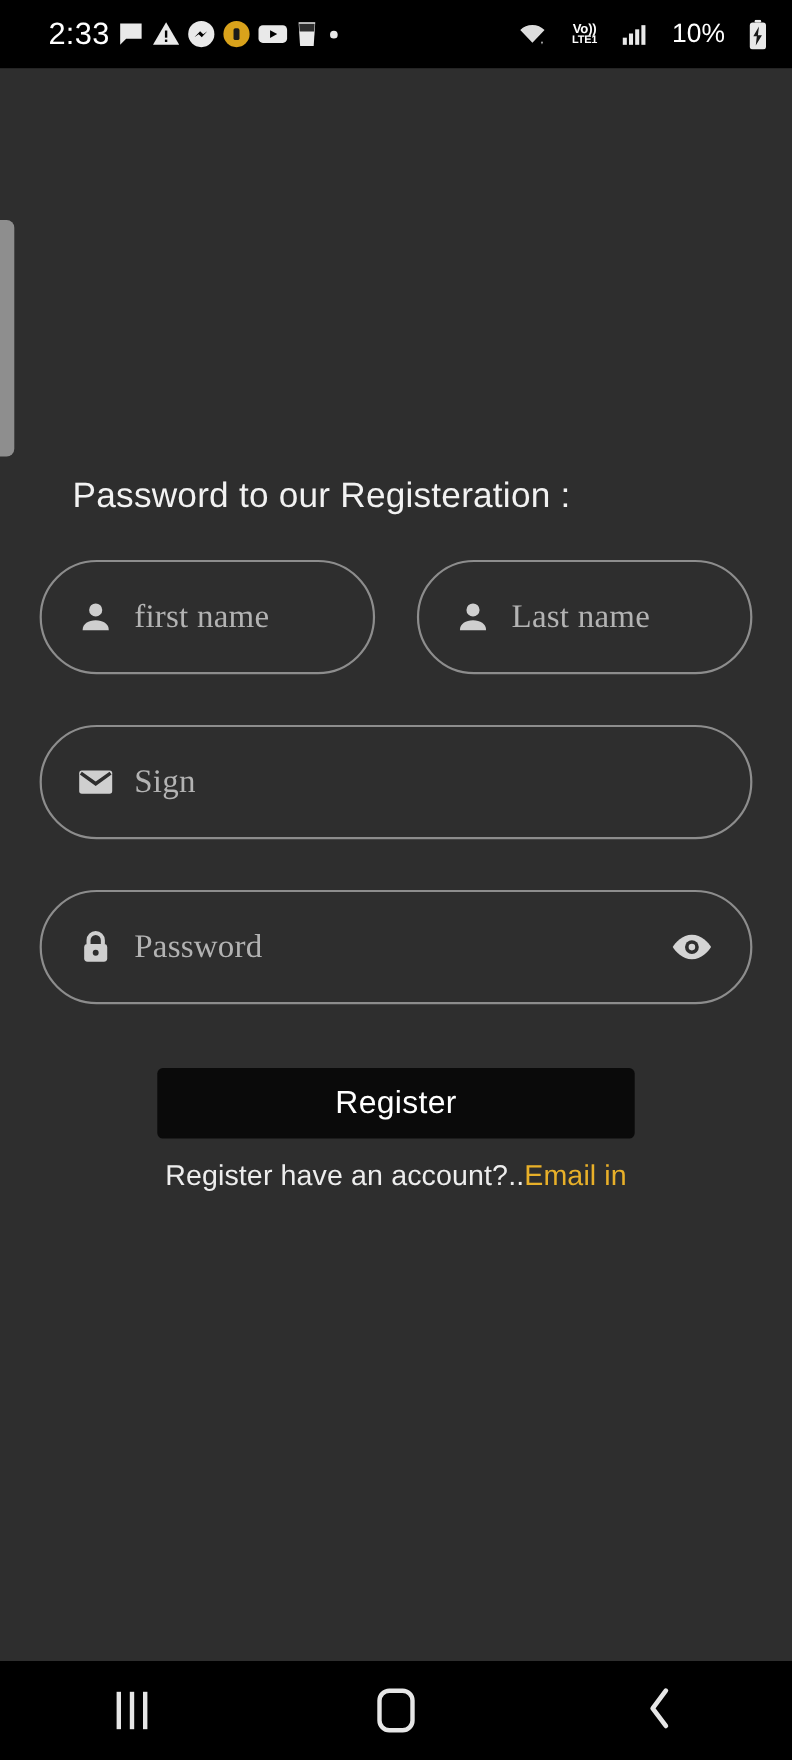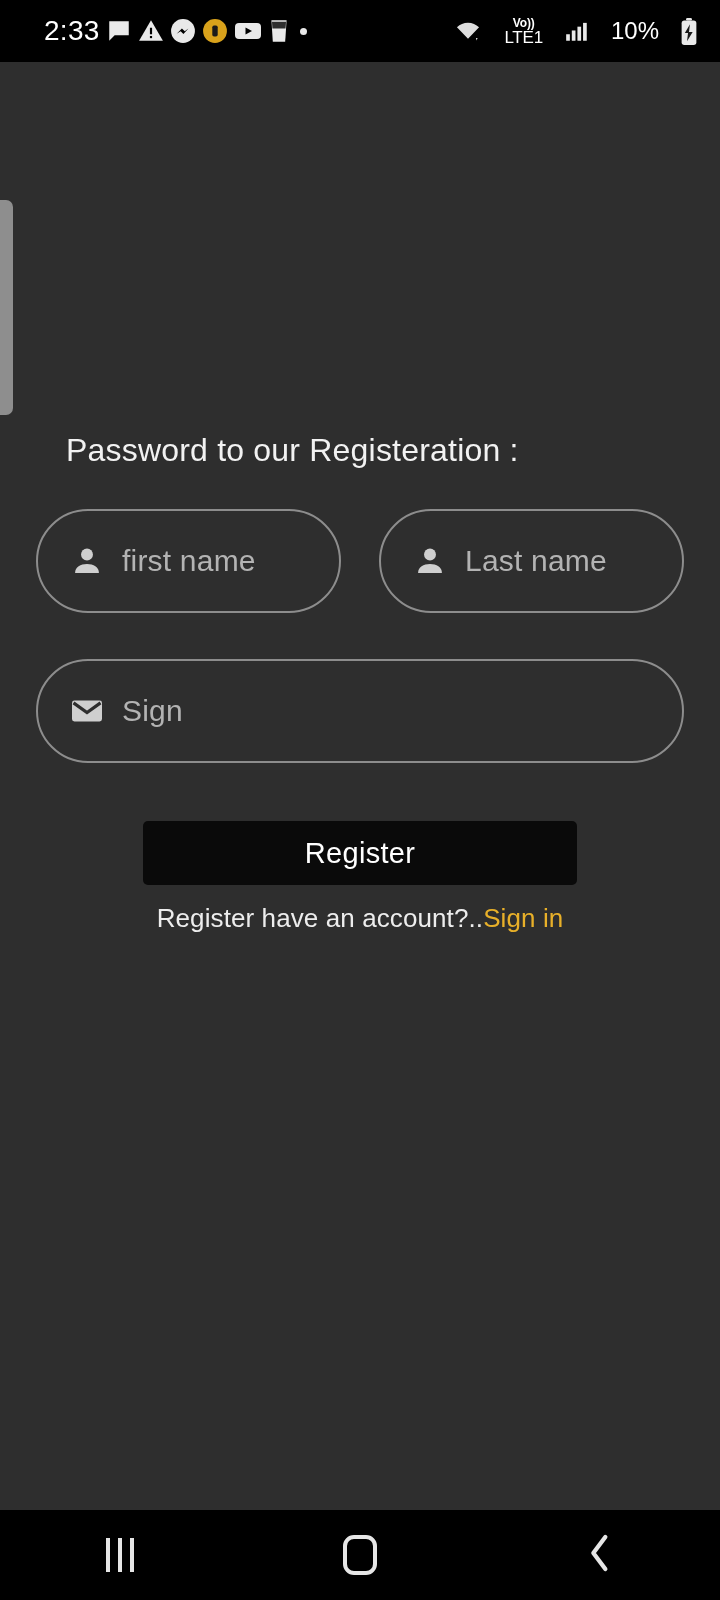--- a/index.html
+++ b/index.html
@@ -27,21 +27,21 @@
     color:#fff;
   }
   .sb-left{ display:flex; align-items:center; gap:6px; }
   .sb-time{ font-size:28px; letter-spacing:.3px; line-height:1; font-weight:400; }
   .sb-right{ margin-left:auto; display:flex; align-items:center; gap:21px; }
   .sb-ico{ display:flex; align-items:center; justify-content:center; }
   .sb-dot{ width:7px; height:7px; border-radius:50%; background:#e9e9e9; margin-left:4px; }
   .sb-pct{ font-size:24px; letter-spacing:0; line-height:1; }
   .volte{ display:flex; flex-direction:column; align-items:center; line-height:1; }
   .volte b{ font-size:12px; font-weight:700; letter-spacing:-.2px; }
-  .volte i{ font-size:17px; font-weight:400; font-style:normal; letter-spacing:-.2px; }
+  .volte i{ font-size:10px; font-weight:700; font-style:normal; letter-spacing:-.2px; }
 
   
   .edge-handle{
     position:absolute; left:0; top:200px;
     width:13px; height:215px;
     background:#8e8e8e;
     border-radius:0 7px 7px 0;
     z-index:5;
   }
 
@@ -78,20 +78,21 @@
   .field-icon{
     width:42px; height:42px; flex:0 0 42px;
     display:flex; align-items:center; justify-content:center;
     margin-right:14px;
   }
   .field-ph{
     font-size:30px;
     color:#b3b3b3;
     letter-spacing:.2px;
     user-select:none;
+    font-family:Liberation Serif, serif;
   }
   .eye-btn{
     position:absolute; right:30px; top:50%;
     transform:translateY(-50%);
     width:46px; height:46px;
     display:flex; align-items:center; justify-content:center;
     cursor:pointer;
   }
 
   .mt-email{ margin-top:46px; }
@@ -266,25 +267,43 @@
     <div class="field full mt-email">
       <span class="field-icon">
         <svg width="36" height="36" viewBox="0 0 24 24">
           <rect x="2" y="5" width="20" height="14" rx="1.6" fill="#cfcfcf"></rect>
           <path fill="none" stroke="#2e2e2e" stroke-width="2.1" d="M3 6.6 12 13l9-6.4"></path>
         </svg>
       </span>
       <span class="field-ph">Sign</span>
     </div>
 
+    <div class="field full mt-pass">
+      <span class="field-icon">
+        <svg width="34" height="34" viewBox="0 0 24 24">
+          <path fill="none" stroke="#cfcfcf" stroke-width="2.6" d="M7.4 10.4V7.6a4.6 4.6 0 0 1 9.2 0v2.8"></path>
+          <rect x="4.6" y="10" width="14.8" height="11.4" rx="2.2" fill="#cfcfcf"></rect>
+          <circle cx="12" cy="15.6" r="1.9" fill="#2e2e2e"></circle>
+        </svg>
+      </span>
+      <span class="field-ph">Password</span>
+
+      <span class="eye-btn">
+        <svg width="40" height="30" viewBox="0 0 28 20">
+          <path fill="#d4d4d4" d="M14 2.2c6 0 10.6 5 12.2 7.8-1.6 2.8-6.2 7.8-12.2 7.8S3.4 12.8 1.8 10C3.4 7.2 8 2.2 14 2.2z"></path>
+          <circle cx="14" cy="10" r="4.4" fill="#2e2e2e"></circle>
+          <circle cx="14" cy="10" r="2.1" fill="#d4d4d4"></circle>
+        </svg>
+      </span>
+    </div>
 
     <button class="register-btn">Register</button>
 
     <div class="signin-line">
-      <span>Register have an account?..</span><span class="signin-link">Sign in</span>
+      <span>Register have an account?..</span><span class="signin-link">Email in</span>
     </div>
 
   </div>
 
   <div class="navbar">
     <div class="nav-btn">
       <span class="recents">
           <span></span>
           <span></span>
           <span></span>

